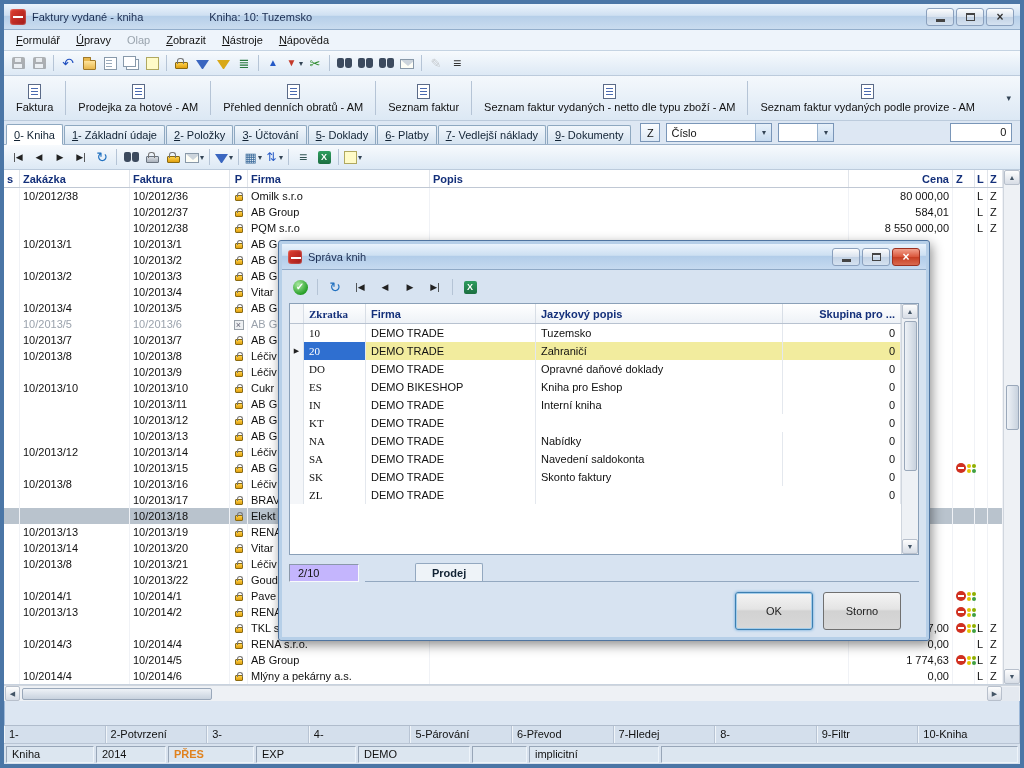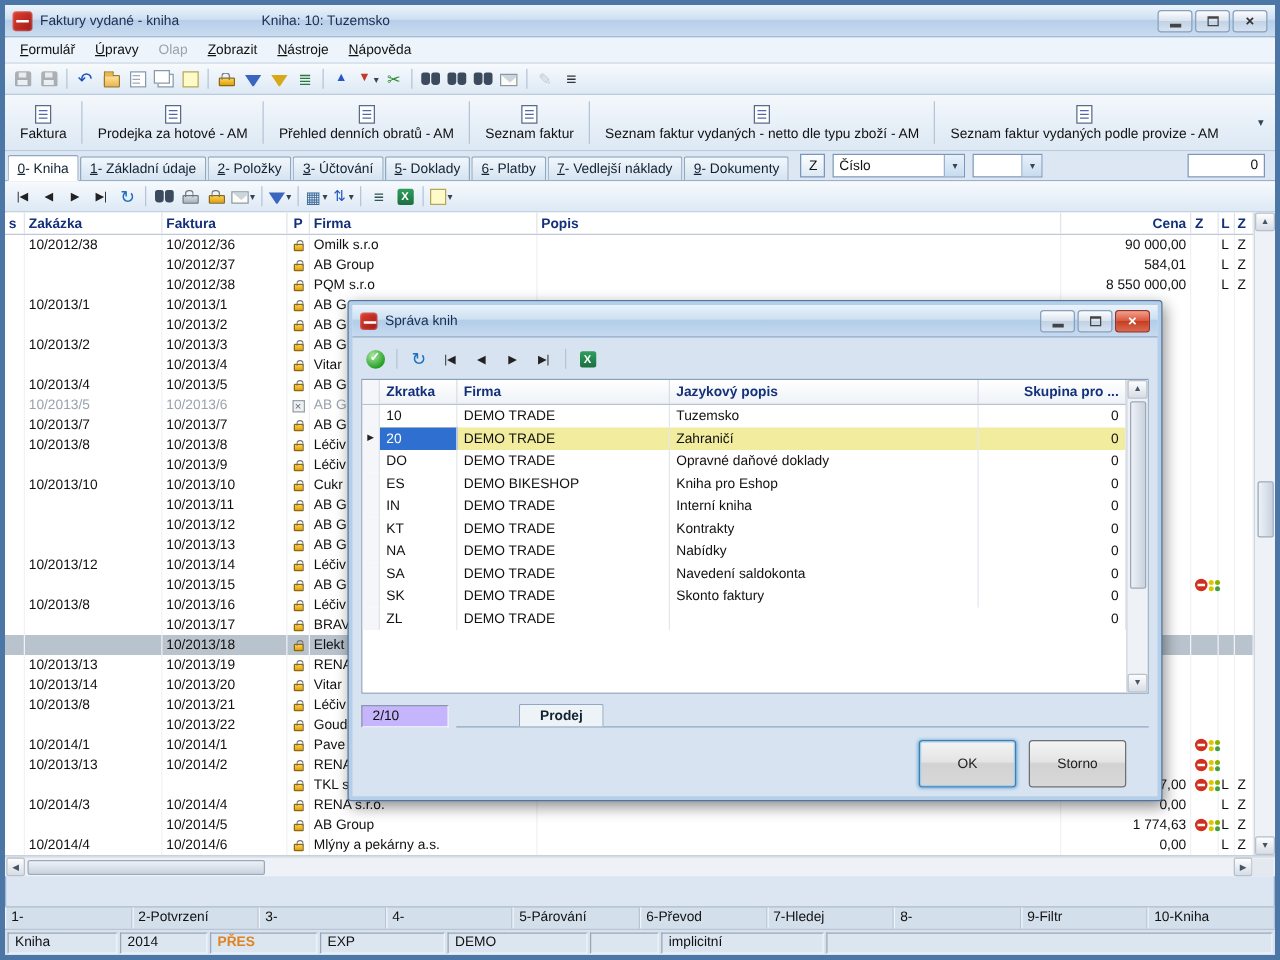--- a/index.html
+++ b/index.html
@@ -130,21 +130,21 @@
 .dgrid{flex:1;display:flex;flex-direction:column;overflow:hidden;}
 .dghead{display:flex;height:20px;flex:0 0 20px;border-bottom:1px solid #b8c2d0;background:linear-gradient(#fff,#eef2f7);font-weight:bold;color:var(--header-text,#14307a);}
 .dgbody{flex:1;background:#fff;}
 .dcell{padding:2px 5px;white-space:nowrap;overflow:hidden;border-right:1px solid #e4e8ee;display:flex;align-items:center;}
 .dghead .dcell{border-right:1px solid #d8dee6;}
 .drow{display:flex;height:18px;line-height:14px;}
 .drow.selected{background:var(--selected-row-yellow,#f2ec9e);}
 .drow.selected .dc-zkratka{background:var(--focused-cell-blue,#2f6fd0);color:#fff;}
 .dc-marker{width:14px;flex:0 0 14px;background:#f4f6f9;border-right:1px solid #dde3ea;justify-content:center;padding:0;}
 .dc-marker.marked::after{content:"▶";font-size:7px;color:#222;}
-.dc-zkratka{width:62px;flex:0 0 62px;}
+.dc-zkratka{width:62px;flex:0 0 62px;font-family:Liberation Serif, serif;}
 .dc-firma{width:170px;flex:0 0 170px;}
 .dc-popis{width:247px;flex:0 0 247px;}
 .dc-skupina{flex:1;justify-content:flex-end;}
 .dvthumb{width:13px;height:150px;margin-top:2px;background:linear-gradient(90deg,#eef2f7,#c8d2de);border:1px solid #9aa8ba;border-radius:2px;}
 .dstatus{display:flex;align-items:flex-end;height:24px;margin-top:3px;}
 .dcount{width:70px;height:18px;background:#c4b5fd;border:1px solid;border-color:#8a98aa #f8fafc #f8fafc #8a98aa;padding:2px 8px;}
 .dtabs{flex:1;display:flex;align-items:flex-end;border-bottom:1px solid #93a8c0;height:24px;margin-left:6px;}
 .dtab{margin-left:50px;padding:3px 16px 2px;background:#eef3f8;border:1px solid #93a8c0;border-bottom:none;border-radius:2px 2px 0 0;font-weight:bold;color:#123;}
 .dbuttons{display:flex;justify-content:flex-end;gap:10px;margin-top:10px;padding-right:18px;}
 .btn{min-width:78px;height:38px;border:1px solid #707070;border-radius:3px;background:linear-gradient(#f4f4f4,#e4e4e4 45%,#d2d2d2 50%,#d8d8d8);display:flex;align-items:center;justify-content:center;color:#222;}
@@ -380,21 +380,21 @@
       <div class="gbody">
           <div class="trow">
             <div class="gcell c-s"></div>
             <div class="gcell c-zakazka">10/2012/38</div>
             <div class="gcell c-faktura">10/2012/36</div>
             <div class="gcell c-p">
               <span class="i-lock tiny"></span>
             </div>
             <div class="gcell c-firma">Omilk s.r.o</div>
             <div class="gcell c-popis"></div>
-            <div class="gcell c-cena">90 000,00</div>
+            <div class="gcell c-cena">80 000,00</div>
             <div class="gcell c-z"></div>
             <div class="gcell c-l">L</div>
             <div class="gcell c-z2">Z</div>
           </div>
           <div class="trow">
             <div class="gcell c-s"></div>
             <div class="gcell c-zakazka"></div>
             <div class="gcell c-faktura">10/2012/37</div>
             <div class="gcell c-p">
               <span class="i-lock tiny"></span>
@@ -988,21 +988,20 @@
               <div class="dcell dc-marker"></div>
               <div class="dcell dc-zkratka">IN</div>
               <div class="dcell dc-firma">DEMO TRADE</div>
               <div class="dcell dc-popis">Interní kniha</div>
               <div class="dcell dc-skupina">0</div>
             </div>
             <div class="drow">
               <div class="dcell dc-marker"></div>
               <div class="dcell dc-zkratka">KT</div>
               <div class="dcell dc-firma">DEMO TRADE</div>
-              <div class="dcell dc-popis">Kontrakty</div>
               <div class="dcell dc-skupina">0</div>
             </div>
             <div class="drow">
               <div class="dcell dc-marker"></div>
               <div class="dcell dc-zkratka">NA</div>
               <div class="dcell dc-firma">DEMO TRADE</div>
               <div class="dcell dc-popis">Nabídky</div>
               <div class="dcell dc-skupina">0</div>
             </div>
             <div class="drow">

